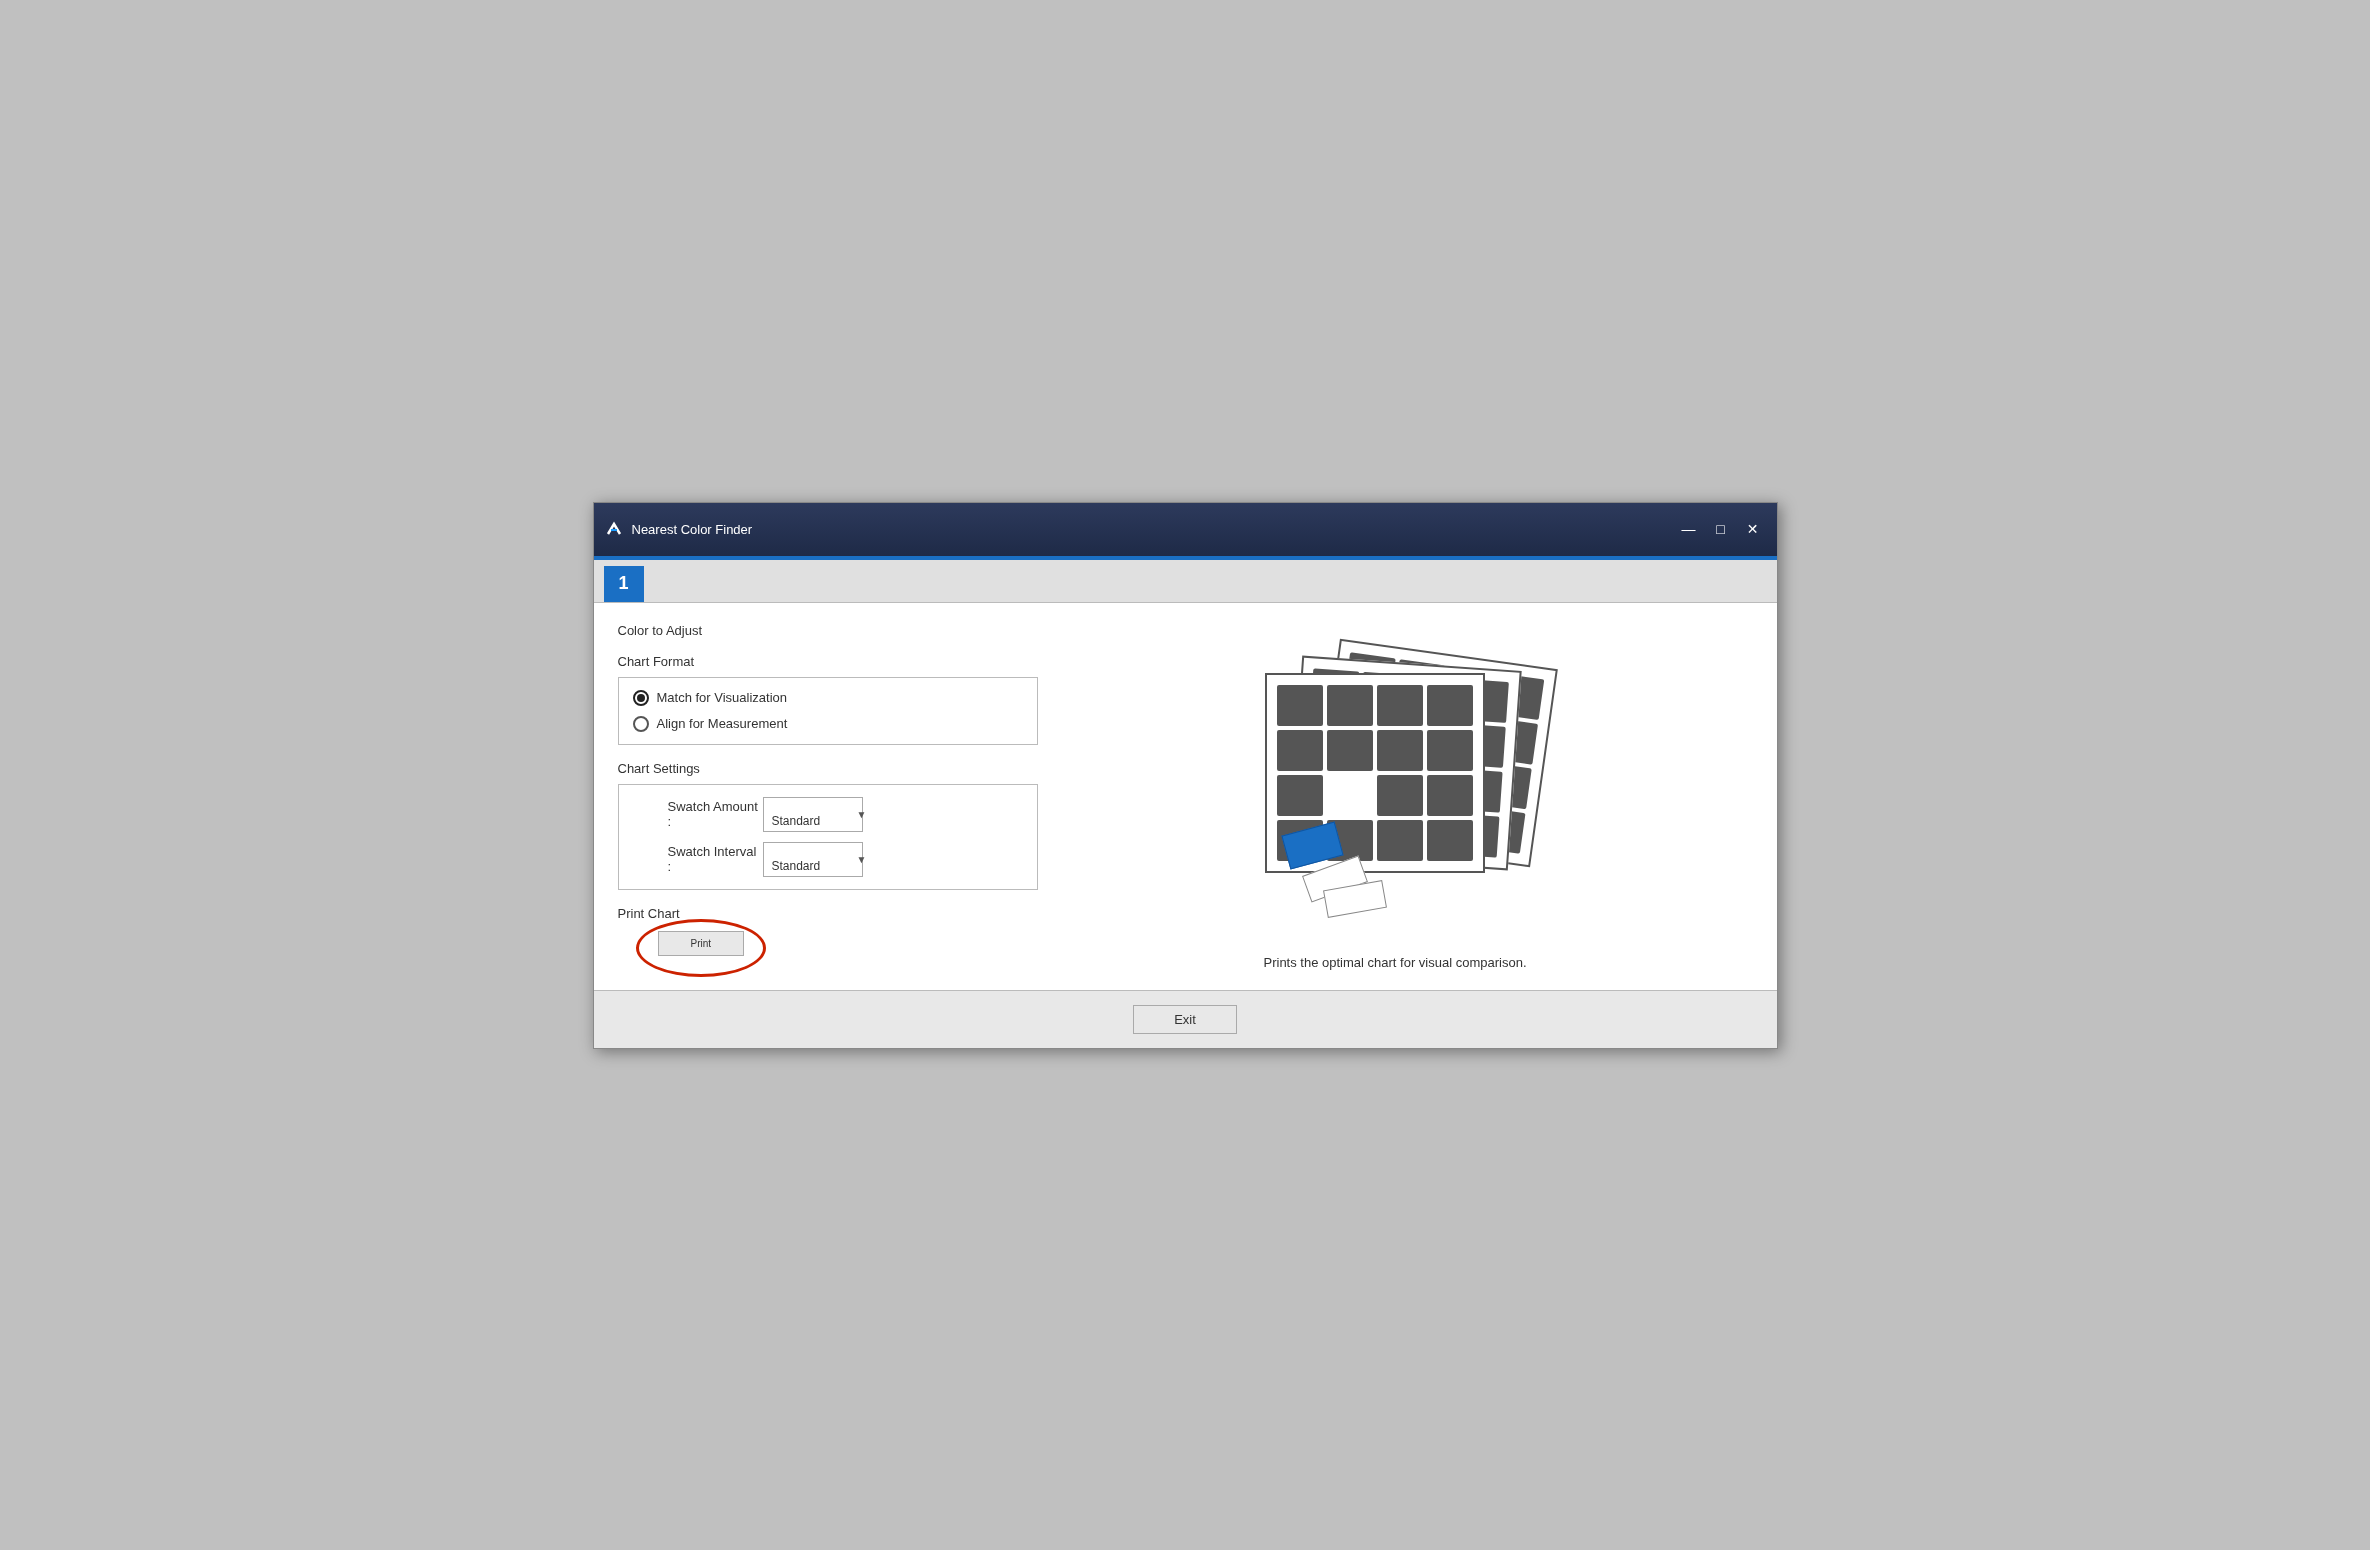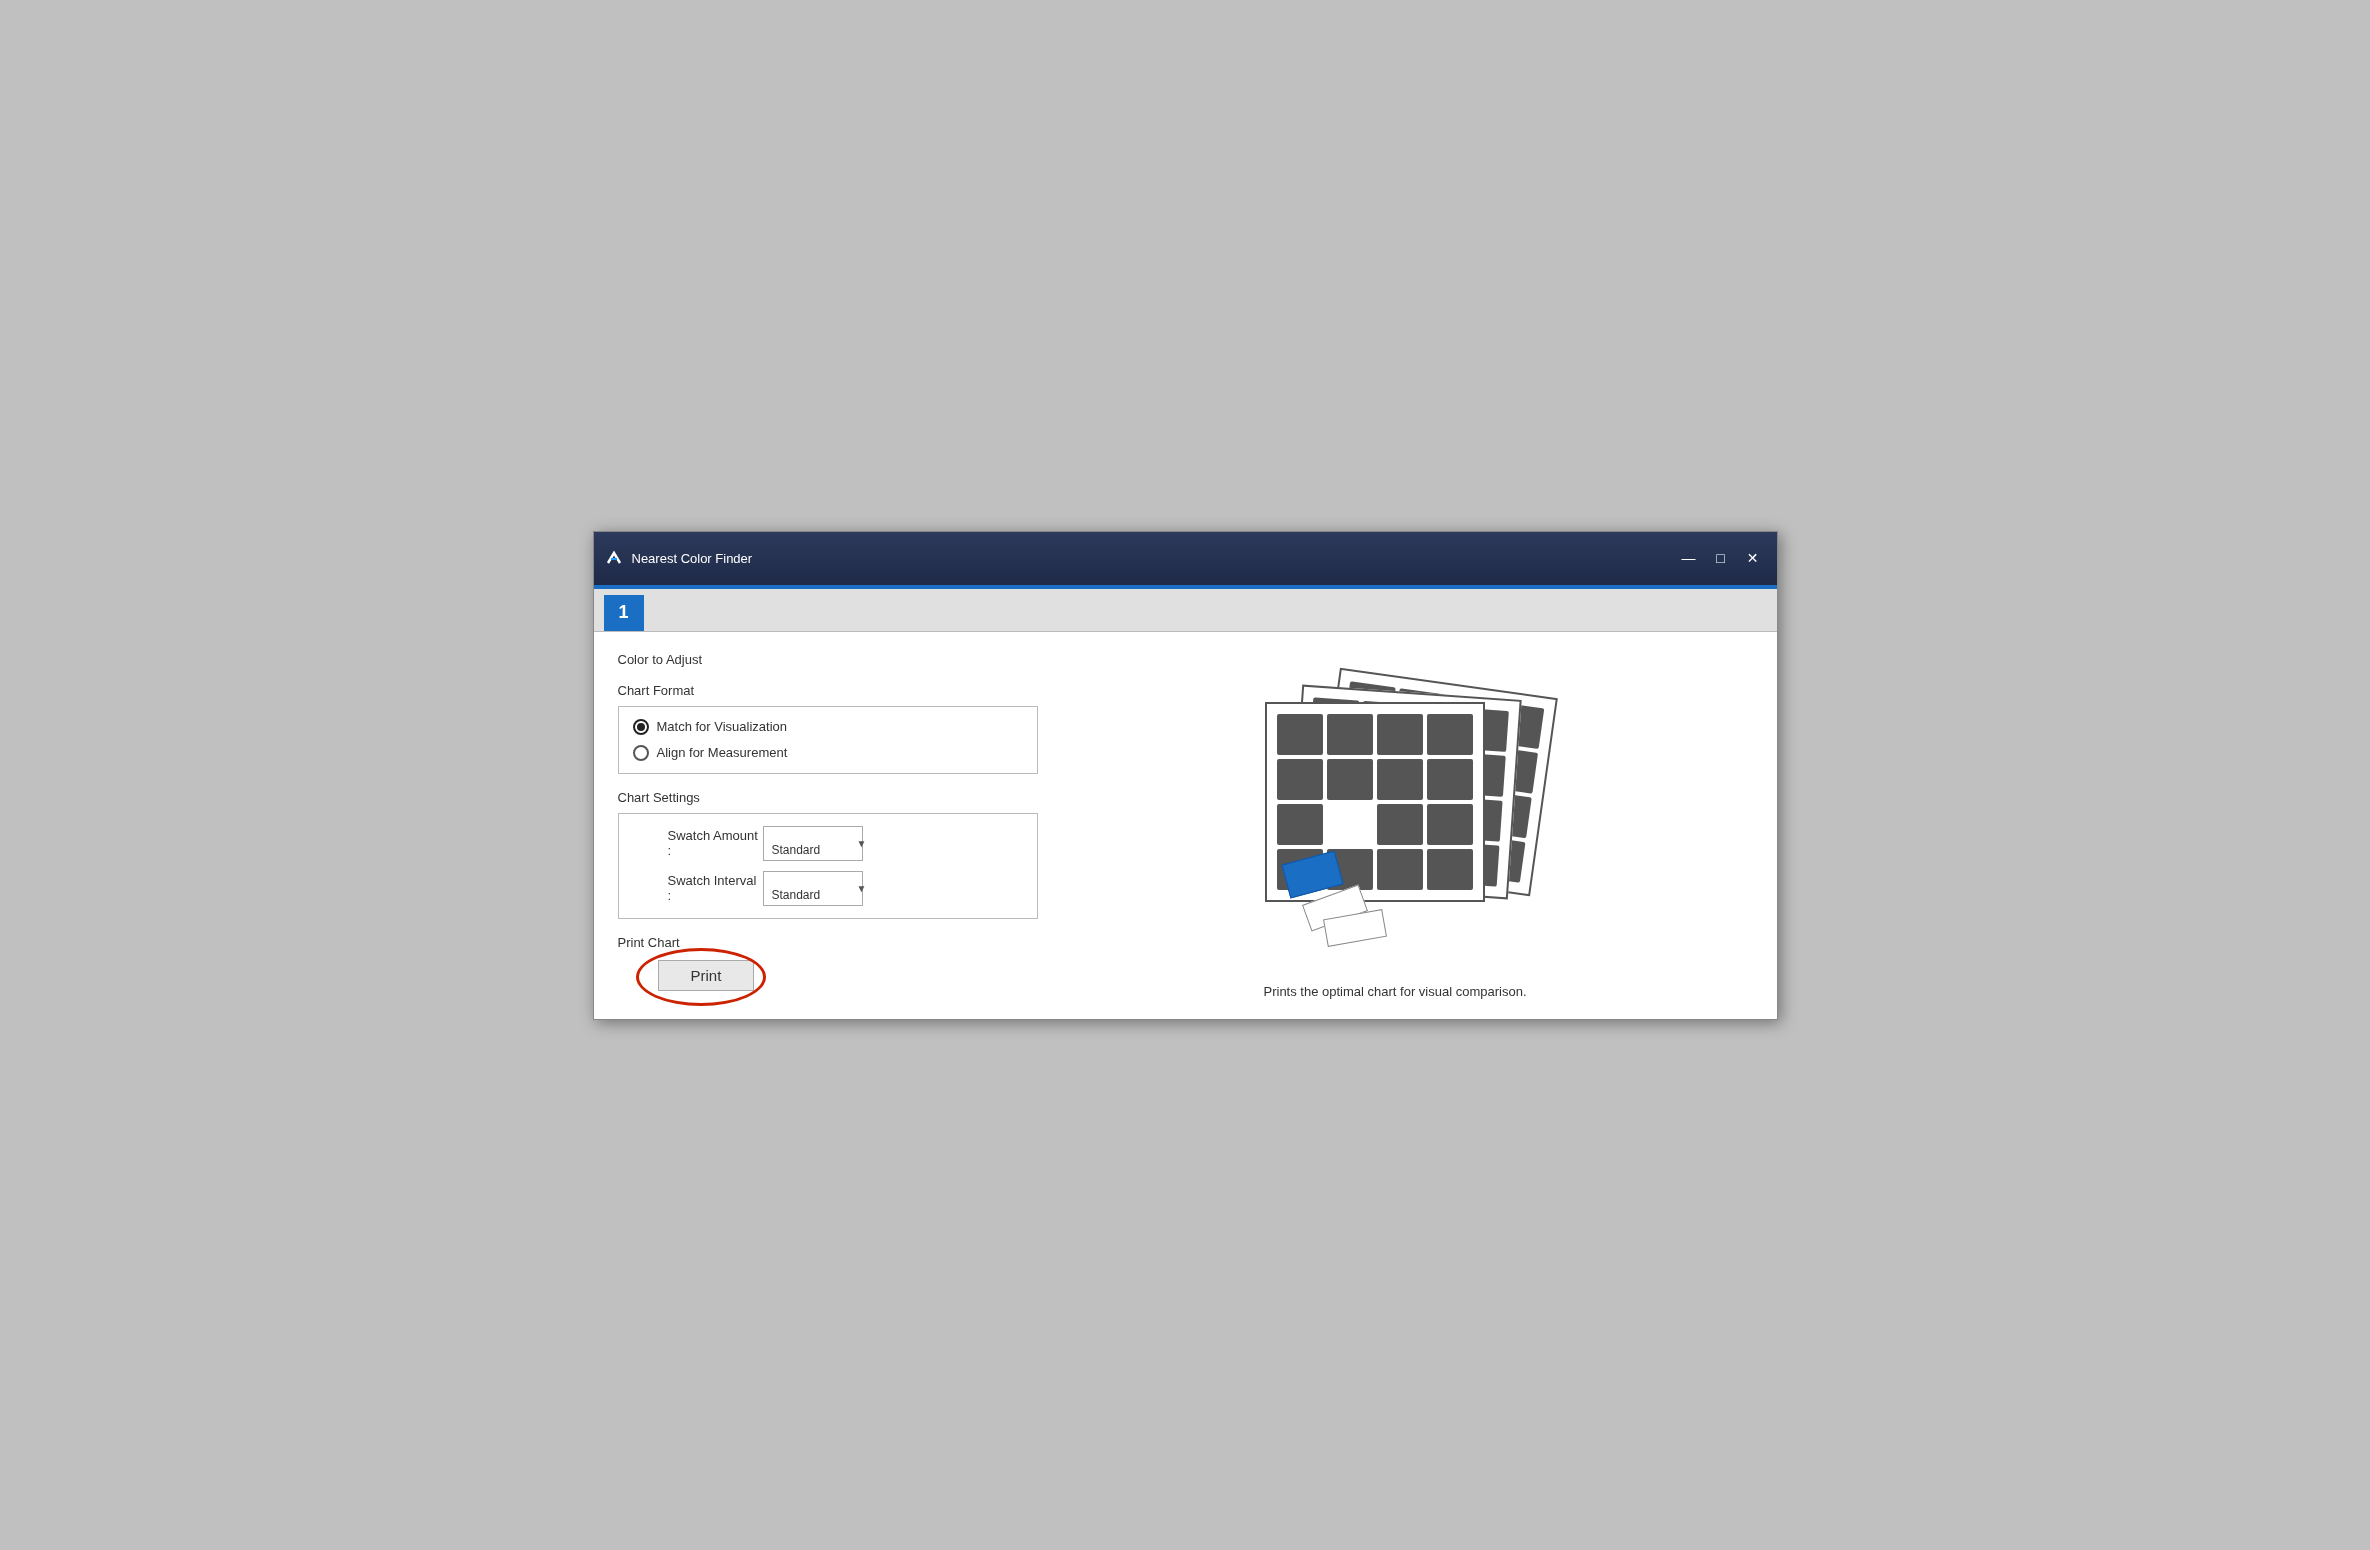--- a/index.html
+++ b/index.html
@@ -237,21 +237,21 @@
       width: 130px;
       height: 58px;
       border: 3px solid #cc2200;
       border-radius: 50%;
       pointer-events: none;
     }
     .print-btn {
       padding: 6px 32px;
       background: #e8e8e8;
       border: 1px solid #aaa;
-      font-size: 15px;
+      font-size: 10px;
       color: #333;
       cursor: pointer;
     }
     
     .chart-illustration {
       position: relative;
       width: 340px;
       height: 280px;
       margin-bottom: 16px;
     }
@@ -497,13 +497,16 @@
         <div class="blue-marker"></div>
 
         <div class="white-card1"></div>
         <div class="white-card2"></div>
       </div>
       <div class="description-text">Prints the optimal chart for visual comparison.</div>
     </div>
 
   </div>
 
+  <div class="footer">
+    <button class="exit-btn">Exit</button>
+  </div>
 </div>
 
 </body></html>

